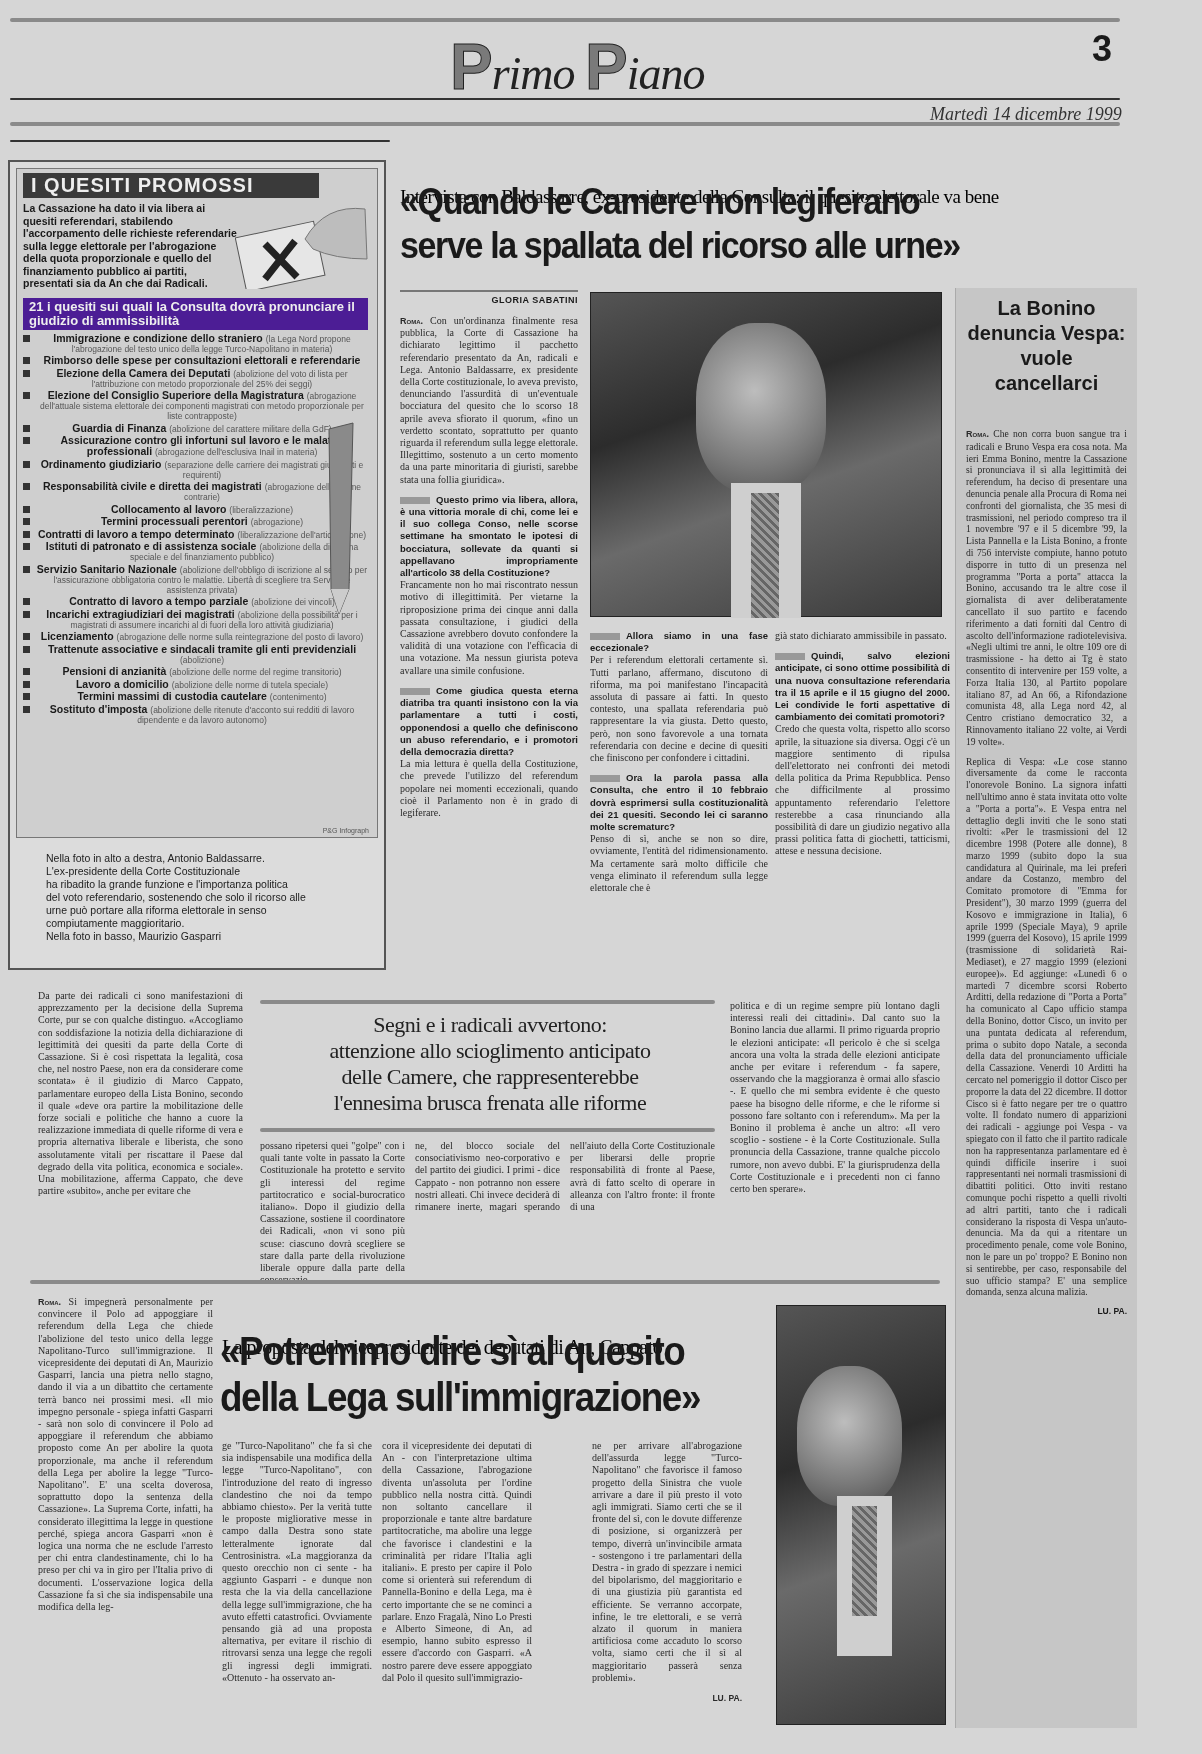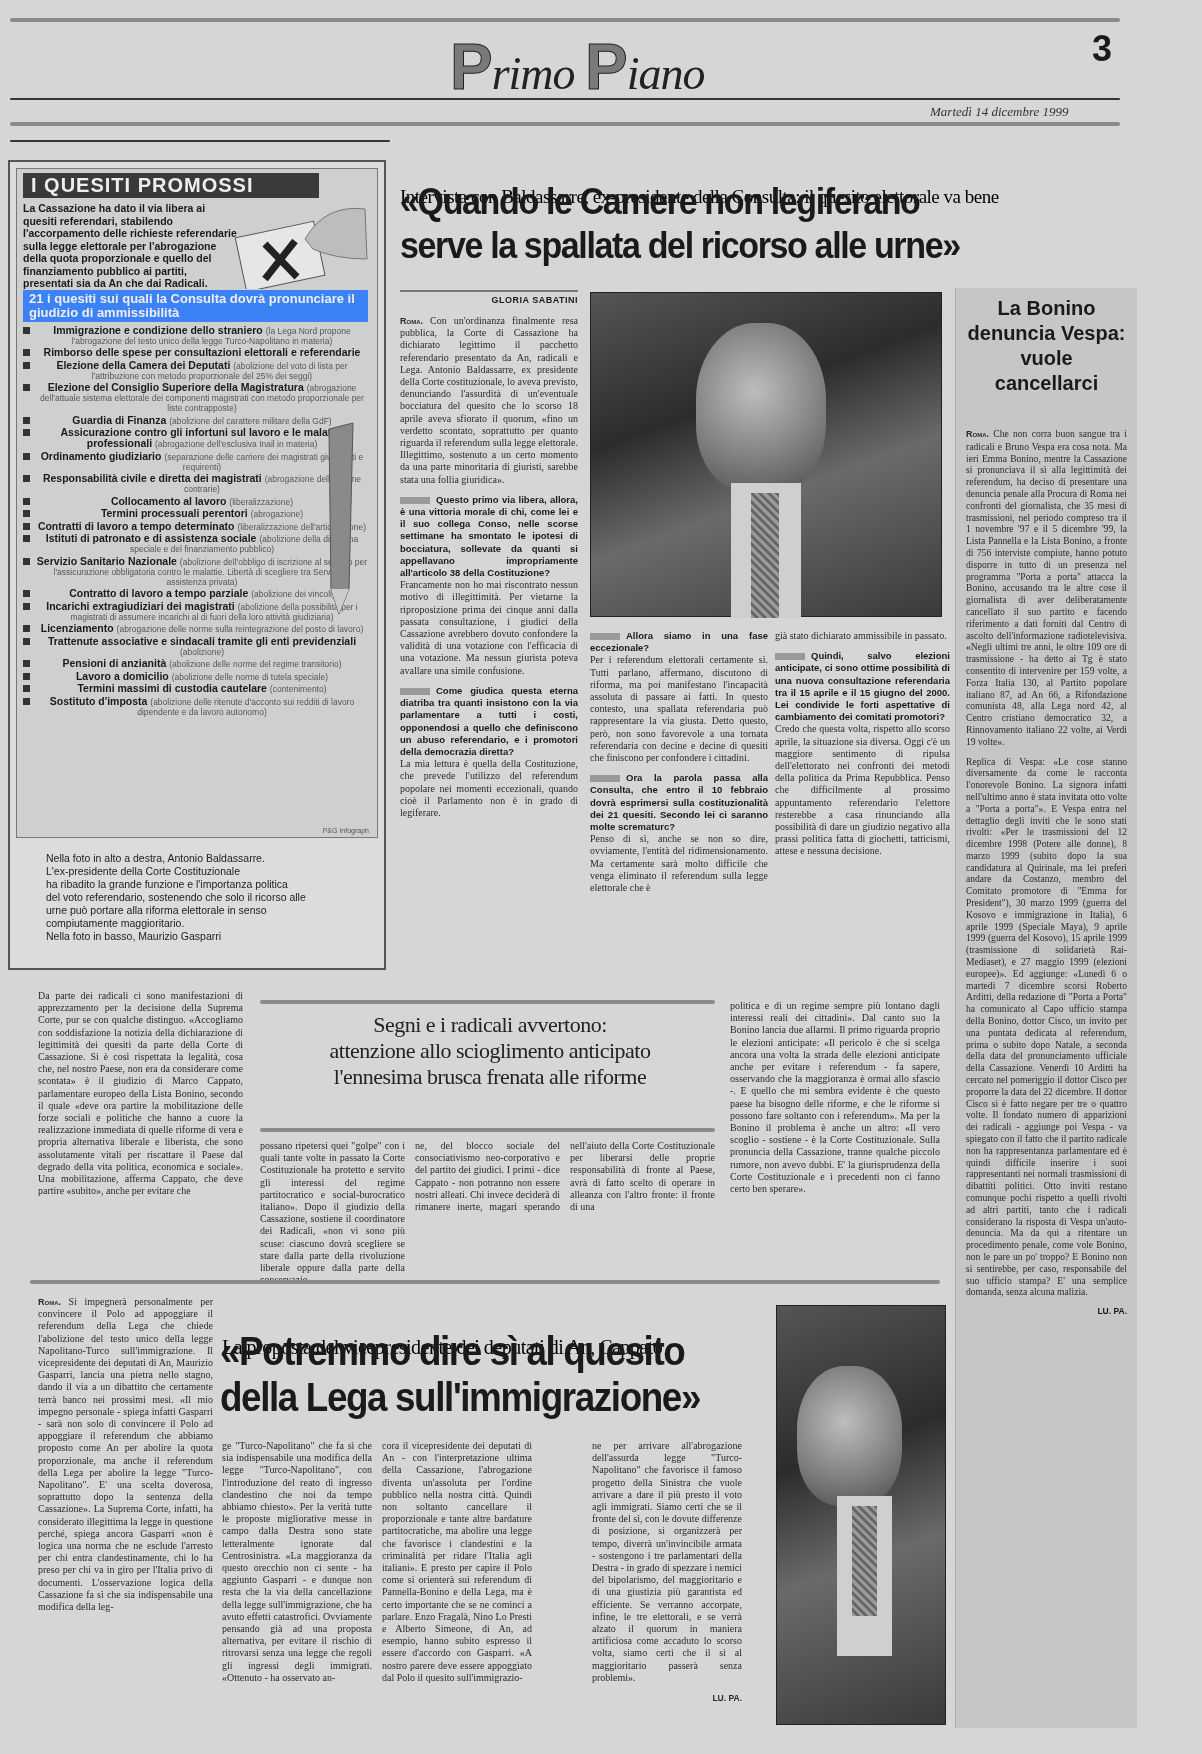--- a/index.html
+++ b/index.html
@@ -3,28 +3,28 @@
 <meta charset="utf-8">
 <style>
   * { box-sizing: border-box; margin: 0; padding: 0; }
   body { width: 1202px; height: 1754px; background: #d6d6d6; font-family: "Liberation Serif", serif; color: #1a1a1a; position: relative; overflow: hidden; }
   .abs { position: absolute; }
   .rule { position: absolute; height: 4px; background: #8a8a8a; border-radius: 2px; }
   .rule.thin { height: 2px; background: #333; }
   .masthead-title { left: 450px; top: 30px; font-family: "Liberation Serif", serif; font-style: italic; font-size: 46px; color: #222; letter-spacing: -1px; }
   .masthead-title .big { font-style: normal; font-family: "Liberation Sans", sans-serif; font-weight: bold; font-size: 64px; color: #7a7a7a; -webkit-text-stroke: 1px #222; }
   .page-num { left: 1092px; top: 28px; font-family: "Liberation Sans", sans-serif; font-weight: bold; font-size: 36px; }
-  .date { left: 930px; top: 104px; font-size: 13px; color: #333; font-style: italic; }
+  .date { left: 930px; top: 104px; font-size: 18px; color: #333; font-style: italic; }
 
   .box-left { left: 8px; top: 160px; width: 378px; height: 810px; border: 2px solid #555; background: #dcdcdc; padding: 6px; }
   .box-inner { border: 1px solid #777; background: #cfcfcf; height: 670px; padding: 4px 6px; position: relative; }
   .promo-head { background: #3a3a3a; color: #eee; font-family: "Liberation Sans", sans-serif; font-weight: bold; font-size: 20px; padding: 1px 8px; letter-spacing: 1px; width: 296px; }
   .promo-intro { font-family: "Liberation Sans", sans-serif; font-weight: bold; font-size: 10.5px; line-height: 12.5px; width: 215px; margin-top: 4px; }
   .ballot-icon { position: absolute; left: 218px; top: 30px; width: 135px; height: 90px; }
-  .list-head { background: #3b82f6; color: #eee; font-family: "Liberation Sans", sans-serif; font-weight: bold; font-size: 13px; line-height: 14px; padding: 2px 6px; width: 345px; }
+  .list-head { background: #4c1d95; color: #eee; font-family: "Liberation Sans", sans-serif; font-weight: bold; font-size: 13px; line-height: 14px; padding: 2px 6px; margin-top: 8px; width: 345px; }
   .qlist { list-style: none; margin-top: 3px; }
   .qlist li { font-family: "Liberation Sans", sans-serif; font-size: 8.5px; line-height: 10px; margin-bottom: 1.5px; padding-left: 10px; position: relative; color: #555; text-align: center; }
   .qlist li::before { content: ""; position: absolute; left: 0; top: 2px; width: 7px; height: 7px; background: #333; }
   .qlist li b { color: #1a1a1a; font-size: 10.5px; }
   .pencil-icon { position: absolute; right: 18px; top: 250px; width: 40px; height: 200px; }
   .credit { position: absolute; right: 8px; bottom: 3px; font-size: 7px; font-family: "Liberation Sans", sans-serif; color: #555; }
   .caption { font-family: "Liberation Sans", sans-serif; font-size: 10.5px; line-height: 13px; margin: 14px 30px 0; color: #222; }
 
   .kicker { font-size: 19px; letter-spacing: -0.5px; color: #000000; margin-top: 36px; }
   .headline { font-family: "Liberation Sans", sans-serif; font-weight: bold; font-size: 37px; line-height: 44px; letter-spacing: -1.5px; color: #1a1a1a; transform: scaleX(0.92); transform-origin: left; }
@@ -149,20 +149,21 @@
     <p><span class="dateline">Roma.</span> <span>Che non corra buon sangue tra i radicali e Bruno Vespa era cosa nota. Ma ieri Emma Bonino, mentre la Cassazione si pronunciava il sì alla legittimità dei referendum, ha deciso di presentare una denuncia penale alla Procura di Roma nei confronti del giornalista, che 35 mesi di trasmissioni, nel periodo compreso tra il 1 novembre '97 e il 5 dicembre '99, la Lista Pannella e la Lista Bonino, a fronte di 756 interviste compiute, hanno potuto disporre in tutto di un presenza nel programma "Porta a porta" attacca la Bonino, accusando tra le altre cose il giornalista di aver deliberatamente cancellato il suo partito e facendo riferimento a dati forniti dal Centro di ascolto dell'informazione radiotelevisiva. «Negli ultimi tre anni, le oltre 109 ore di trasmissione - ha detto ai Tg è stato consentito di intervenire per 159 volte, a Forza Italia 130, al Partito popolare italiano 87, ad An 66, a Rifondazione comunista 48, alla Lega nord 42, al Centro cristiano democratico 32, a Rinnovamento italiano 22 volte, ai Verdi 19 volte».</span></p>
     <p>Replica di Vespa: «Le cose stanno diversamente da come le racconta l'onorevole Bonino. La signora infatti nell'ultimo anno è stata invitata otto volte a "Porta a porta"». E Vespa entra nel dettaglio degli inviti che le sono stati rivolti: «Per le trasmissioni del 12 dicembre 1998 (Potere alle donne), 8 marzo 1999 (subito dopo la sua candidatura al Quirinale, ma lei preferì andare da Costanzo, membro del Comitato promotore di "Emma for President"), 30 marzo 1999 (guerra del Kosovo e immigrazione in Italia), 6 aprile 1999 (Speciale Maya), 9 aprile 1999 (guerra del Kosovo), 15 aprile 1999 (trasmissione di solidarietà Rai-Mediaset), e 27 maggio 1999 (elezioni europee)». Ed aggiunge: «Lunedì 6 o martedì 7 dicembre scorsi Roberto Arditti, della redazione di "Porta a Porta" ha comunicato al Capo ufficio stampa della Bonino, dottor Cisco, un invito per una puntata dedicata al referendum, prima o subito dopo Natale, a seconda della data del pronunciamento ufficiale della Cassazione. Venerdì 10 Arditti ha cercato nel pomeriggio il dottor Cisco per proporre la data del 22 dicembre. Il dottor Cisco si è fatto negare per tre o quattro volte. Il fondato numero di apparizioni dei radicali - aggiunge poi Vespa - va spiegato con il fatto che il partito radicale non ha rappresentanza parlamentare ed è quindi difficile inserire i suoi rappresentanti nei normali trasmissioni di dibattiti politici. Otto inviti restano comunque pochi rispetto a quelli rivolti ad altri partiti, tanto che i radicali considerano la risposta di Vespa un'auto-denuncia. Ma da qui a ritentare un procedimento penale, come vole Bonino, non le pare un po' troppo? E Bonino non si sentirebbe, per caso, responsabile del suo ufficio stampa? E' una semplice domanda, senza alcuna malizia.</p>
   </div>
   <div class="signoff">LU. PA.</div>
 </div>
 
 <div class="rule" style="left:260px;top:1000px;width:455px;"></div>
 <div class="abs deck" style="left:255px;top:1012px;width:470px;" id="deck">
     <div>Segni e i radicali avvertono:</div>
     <div>attenzione allo scioglimento anticipato</div>
+    <div>delle Camere, che rappresenterebbe</div>
     <div>l'ennesima brusca frenata alle riforme</div>
   </div>
 <div class="rule" style="left:260px;top:1128px;width:455px;"></div>
 
 <div class="abs col" style="left:38px;top:990px;width:205px;">Da parte dei radicali ci sono manifestazioni di apprezzamento per la decisione della Suprema Corte, pur se con qualche distinguo. «Accogliamo con soddisfazione la notizia della dichiarazione di legittimità dei quesiti da parte della Corte di Cassazione. Si è così rispettata la legalità, cosa che, nel nostro Paese, non era da considerare come scontata» è il giudizio di Marco Cappato, parlamentare europeo della Lista Bonino, secondo il quale «deve ora partire la mobilitazione delle forze sociali e politiche che hanno a cuore la realizzazione immediata di quelle riforme di vera e propria alternativa liberale e liberista, che sono assolutamente vitali per riscattare il Paese dal degrado della vita politica, economica e sociale». Una mobilitazione, afferma Cappato, che deve partire «subito», anche per evitare che</div>
 <div class="abs col" style="left:260px;top:1140px;width:145px;">possano ripetersi quei "golpe" con i quali tante volte in passato la Corte Costituzionale ha protetto e servito gli interessi del regime partitocratico e social-burocratico italiano». Dopo il giudizio della Cassazione, sostiene il coordinatore dei Radicali, «non vi sono più scuse: ciascuno dovrà scegliere se stare dalla parte della rivoluzione liberale oppure dalla parte della conservazio-</div>
 <div class="abs col" style="left:415px;top:1140px;width:300px;column-count:2;column-gap:10px;">ne, del blocco sociale del consociativismo neo-corporativo e del partito dei giudici. I primi - dice Cappato - non potranno non essere nostri alleati. Chi invece deciderà di rimanere inerte, magari sperando nell'aiuto della Corte Costituzionale per liberarsi delle proprie responsabilità di fronte al Paese, avrà di fatto scelto di operare in alleanza con l'altro fronte: il fronte di una</div>
 <div class="abs col" style="left:730px;top:1000px;width:210px;">politica e di un regime sempre più lontano dagli interessi reali dei cittadini». Dal canto suo la Bonino lancia due allarmi. Il primo riguarda proprio le elezioni anticipate: «Il pericolo è che si scelga ancora una volta la strada delle elezioni anticipate anche per evitare i referendum - fa sapere, osservando che la maggioranza è ormai allo sfascio -. E quello che mi sembra evidente è che questo paese ha bisogno delle riforme, e che le riforme si possono fare soltanto con i referendum». Ma per la Bonino il problema è anche un altro: «Il vero scoglio - sostiene - è la Corte Costituzionale. Sulla pronuncia della Cassazione, tranne qualche piccolo rumore, non avevo dubbi. E' la giurisprudenza della Corte Costituzionale e i precedenti non ci fanno certo ben sperare».</div>
 
 <div class="rule" style="left:30px;top:1280px;width:910px;"></div>

